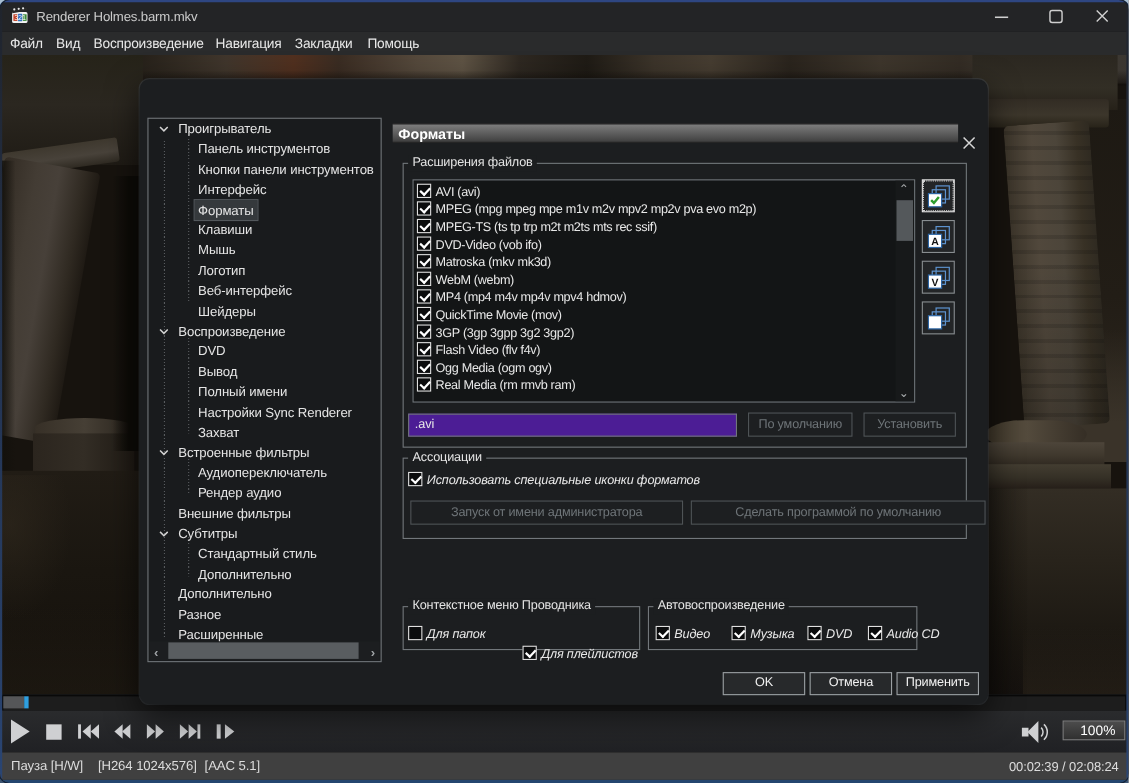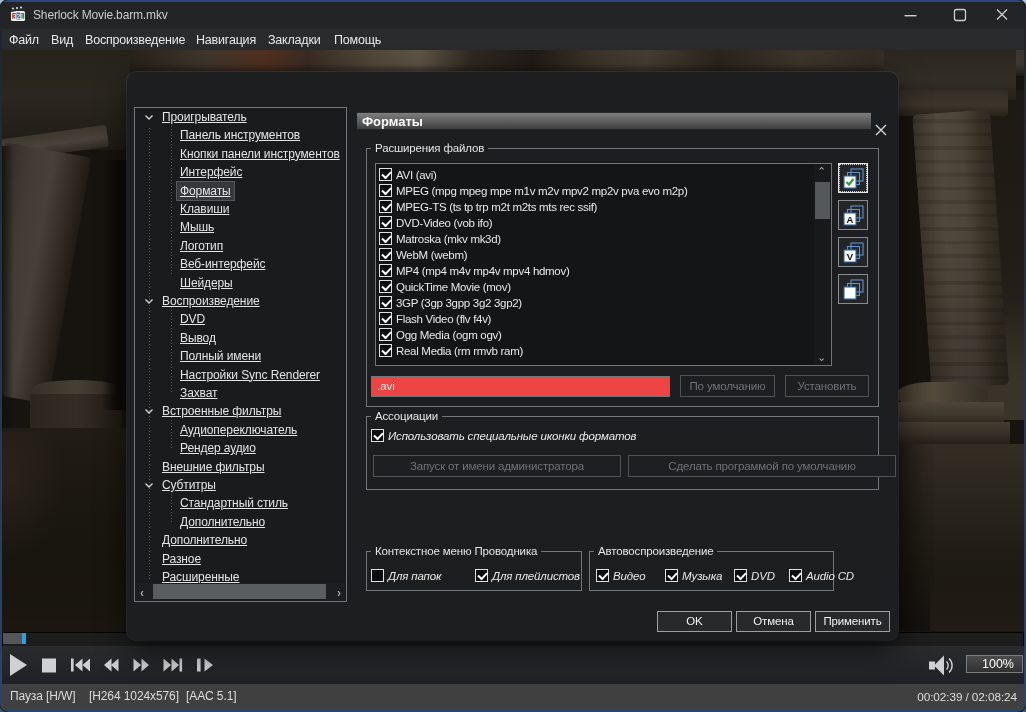--- a/index.html
+++ b/index.html
@@ -27,21 +27,21 @@
   #bottomedge{position:absolute;left:0;top:709px;width:1026px;height:3px;background:#24466f;}
   #volbox{position:absolute;right:3px;top:655px;width:57px;height:18px;background:linear-gradient(180deg,#4c4c4c,#303030);border:1px solid #7c7c7c;color:#fff;font-size:12.5px;text-align:right;line-height:16px;padding-right:8px;box-sizing:border-box;}
   
   #dialog{position:absolute;left:127px;top:72px;width:771px;height:568px;background:#1c1e20;border-radius:9px;box-shadow:0 10px 30px rgba(0,0,0,.65),0 0 0 1px rgba(70,75,80,.55);color:#e8e8e8;}
   #dlgtitle{position:absolute;left:0;top:0;width:100%;height:28px;margin-top:44px;}
   #dlgtitle .t{position:absolute;left:10px;top:7px;font-size:12.5px;color:#ececec;}
   #dlgclose{position:absolute;right:8px;top:5px;width:18px;height:18px;}
   
   #tree{position:absolute;left:7px;top:35px;width:213px;height:495px;background:#191b1d;border:1px solid #71767a;box-sizing:border-box;overflow:hidden;}
   .trow{position:absolute;left:0;width:100%;height:18px;font-size:12px;letter-spacing:-0.1px;color:#e4e4e4;line-height:18px;white-space:nowrap;}
-  .trow .lbl{position:absolute;top:0;text-decoration:underline;}
+  .trow .lbl{position:absolute;top:0;}
   .sel{background:#35393c;outline:1px solid #53585c;}
   .chev{position:absolute;width:9px;height:9px;}
   .dotv{position:absolute;width:1px;background-image:repeating-linear-gradient(180deg,#585b5e 0 1px,transparent 1px 3px);}
   #htrack{position:absolute;left:1px;bottom:1px;width:209px;height:17px;background:#1c1e20;}
   #hthumb{position:absolute;left:17px;top:1px;width:173px;height:15px;background:#595d60;}
   .harr{position:absolute;top:3px;font-size:12px;color:#9fa3a6;font-weight:bold;}
   
   #phead{position:absolute;left:230px;top:40px;width:514px;height:18px;background:linear-gradient(180deg,#7e7e7e,#3f3f3f);border-top:1px solid #2a2a2a;border-bottom:1px solid #252525;box-sizing:border-box;}
   #phead span{position:absolute;left:5px;top:1px;font-size:13px;font-weight:bold;color:#fff;}
   .grp{position:absolute;border:1px solid #72777b;}
@@ -50,21 +50,21 @@
   .lrow{position:absolute;left:3px;height:16px;font-size:11.5px;letter-spacing:-0.3px;color:#e8e8e8;line-height:16px;white-space:nowrap;}
   .cb{display:inline-block;position:relative;width:11px;height:11px;border:1px solid #e0e0e0;background:#0b0c0d;vertical-align:-2px;margin-right:4px;}
   .cb.on:after{content:'';position:absolute;left:1.5px;top:1.5px;width:7px;height:4px;border-left:2px solid #fff;border-bottom:2px solid #fff;transform:rotate(-47deg);}
   #vscroll{position:absolute;right:0;top:0;width:17px;height:201px;background:#17191a;}
   #vthumb{position:absolute;left:1px;top:18px;width:15px;height:37px;background:#54585b;}
   .varr{position:absolute;left:3px;font-size:11px;color:#a8abad;}
   .ibtn{position:absolute;left:711px;width:30px;height:30px;background:#232527;border:1px solid #888d90;box-sizing:border-box;}
   .ibtn svg{position:absolute;left:4px;top:4px;}
   .ibtn.focus{border:1px solid #e9e9e9;}
   .ibtn.focus:after{content:'';position:absolute;left:1px;top:1px;right:1px;bottom:1px;outline:1px dotted #cfcfcf;}
-  #ext{position:absolute;left:244px;top:304px;width:299px;height:21px;background:#ef4444;border:1px solid #71767a;box-sizing:border-box;font-size:11.5px;color:#e8e8e8;line-height:19px;padding-left:5px;}
+  #ext{position:absolute;left:244px;top:304px;width:299px;height:21px;background:#4c1d95;border:1px solid #71767a;box-sizing:border-box;font-size:11.5px;color:#e8e8e8;line-height:19px;padding-left:5px;}
   .btn{position:absolute;height:22px;box-sizing:border-box;font-size:11.5px;letter-spacing:-0.15px;text-align:center;background:#27292b;border:1px solid #9ba0a3;color:#f2f2f2;line-height:20px;}
   .btn.dis{border:1px solid #4e5356;color:#6e7478;background:#1d1f21;}
   .dtext{font-size:11.5px;letter-spacing:-0.15px;color:#e8e8e8;font-style:italic;}
 </style>
 </head>
 <body>
 <div id="desktop">
  <div id="win">
   <div id="video">
     <div class="sc" style="left:0;top:0;width:1026px;height:26px;background:linear-gradient(90deg,#2e2a22 0%,#3a332a 6%,#252019 12%,#40362c 20%,#51301f 26%,#3a2c22 30%,#55493c 37%,#5e5344 41%,#2e2821 46%,#1f1b15 52%,#3c342a 58%,#463d31 63%,#2a241d 70%,#3e362c 78%,#332c24 85%,#46403a 93%,#3a3630 100%);"></div>
@@ -103,21 +103,21 @@
       <rect x="1" y="5" width="14" height="10" rx="1.5" fill="#f2f2f2"></rect>
       <path d="M1.5 6 L15 3.5 L14.2 0.8 L0.8 3.4 Z" fill="#2a2a2a"></path>
       <circle cx="3" cy="2.6" r="1" fill="#e8e8e8"></circle>
           <circle cx="7" cy="2" r="1" fill="#e8e8e8"></circle>
           <circle cx="11" cy="1.6" r="1" fill="#e8e8e8"></circle>
       <rect x="2.2" y="7" width="3.6" height="6" fill="#c03a1f"></rect>
       <rect x="6.4" y="6.6" width="3.8" height="6.8" rx="0.5" fill="#2f6fc0"></rect>
       <rect x="10.8" y="7" width="3.4" height="6" fill="#3a8a3a"></rect>
       <text x="8.3" y="12.6" font-size="6.5" fill="#fff" text-anchor="middle" font-family="Liberation Sans">321</text>
     </svg>
-    <div id="apptitle">Sherlock Movie.barm.mkv</div>
+    <div id="apptitle">Renderer Holmes.barm.mkv</div>
     <svg class="wbtn" style="right:88px" viewBox="0 0 44 29">
           <rect x="10.5" y="15" width="12" height="1.4" fill="#cfcfcf"></rect>
         </svg>
     <svg class="wbtn" style="right:44px" viewBox="0 0 44 29">
           <rect x="16.5" y="9.5" width="11" height="11" rx="2" fill="none" stroke="#cfcfcf" stroke-width="1.3"></rect>
         </svg>
     <svg class="wbtn" style="right:0px" viewBox="0 0 44 29">
           <path d="M15 9.5 L25 19.5 M25 9.5 L15 19.5" stroke="#cfcfcf" stroke-width="1.3"></path>
         </svg>
   </div>
@@ -351,21 +351,21 @@
   <div class="btn dis" style="left:246px;top:383px;width:248px">Запуск от имени администратора</div>
   <div class="btn dis" style="left:501px;top:383px;width:268px">Сделать программой по умолчанию</div>
 
   <div class="grp" style="left:239px;top:479px;width:214px;height:38px">
         <div class="glbl">Контекстное меню Проводника</div>
       </div>
   <div class="grp" style="left:462px;top:479px;width:243px;height:38px">
         <div class="glbl">Автовоспроизведение</div>
       </div>
   <div class="dtext" style="position:absolute;left:244px;top:497px"><span class="cb"></span>Для папок</div>
-  <div class="dtext" style="position:absolute;left:348px;top:497px"><span class="cb on"></span>Для плейлистов</div>
+  <div class="dtext" style="position:absolute;left:348px;top:515px"><span class="cb on"></span>Для плейлистов</div>
   <div class="dtext" style="position:absolute;left:469px;top:497px"><span class="cb on"></span>Видео</div>
   <div class="dtext" style="position:absolute;left:538px;top:497px"><span class="cb on"></span>Музыка</div>
   <div class="dtext" style="position:absolute;left:607px;top:497px"><span class="cb on"></span>DVD</div>
   <div class="dtext" style="position:absolute;left:662px;top:497px"><span class="cb on"></span>Audio CD</div>
 
   <div class="btn" style="left:530px;top:539px;width:75px;height:21px;line-height:19px">OK</div>
   <div class="btn" style="left:609px;top:539px;width:75px;height:21px;line-height:19px">Отмена</div>
   <div class="btn" style="left:688px;top:539px;width:75px;height:21px;line-height:19px">Применить</div>
  </div>
 </div>

